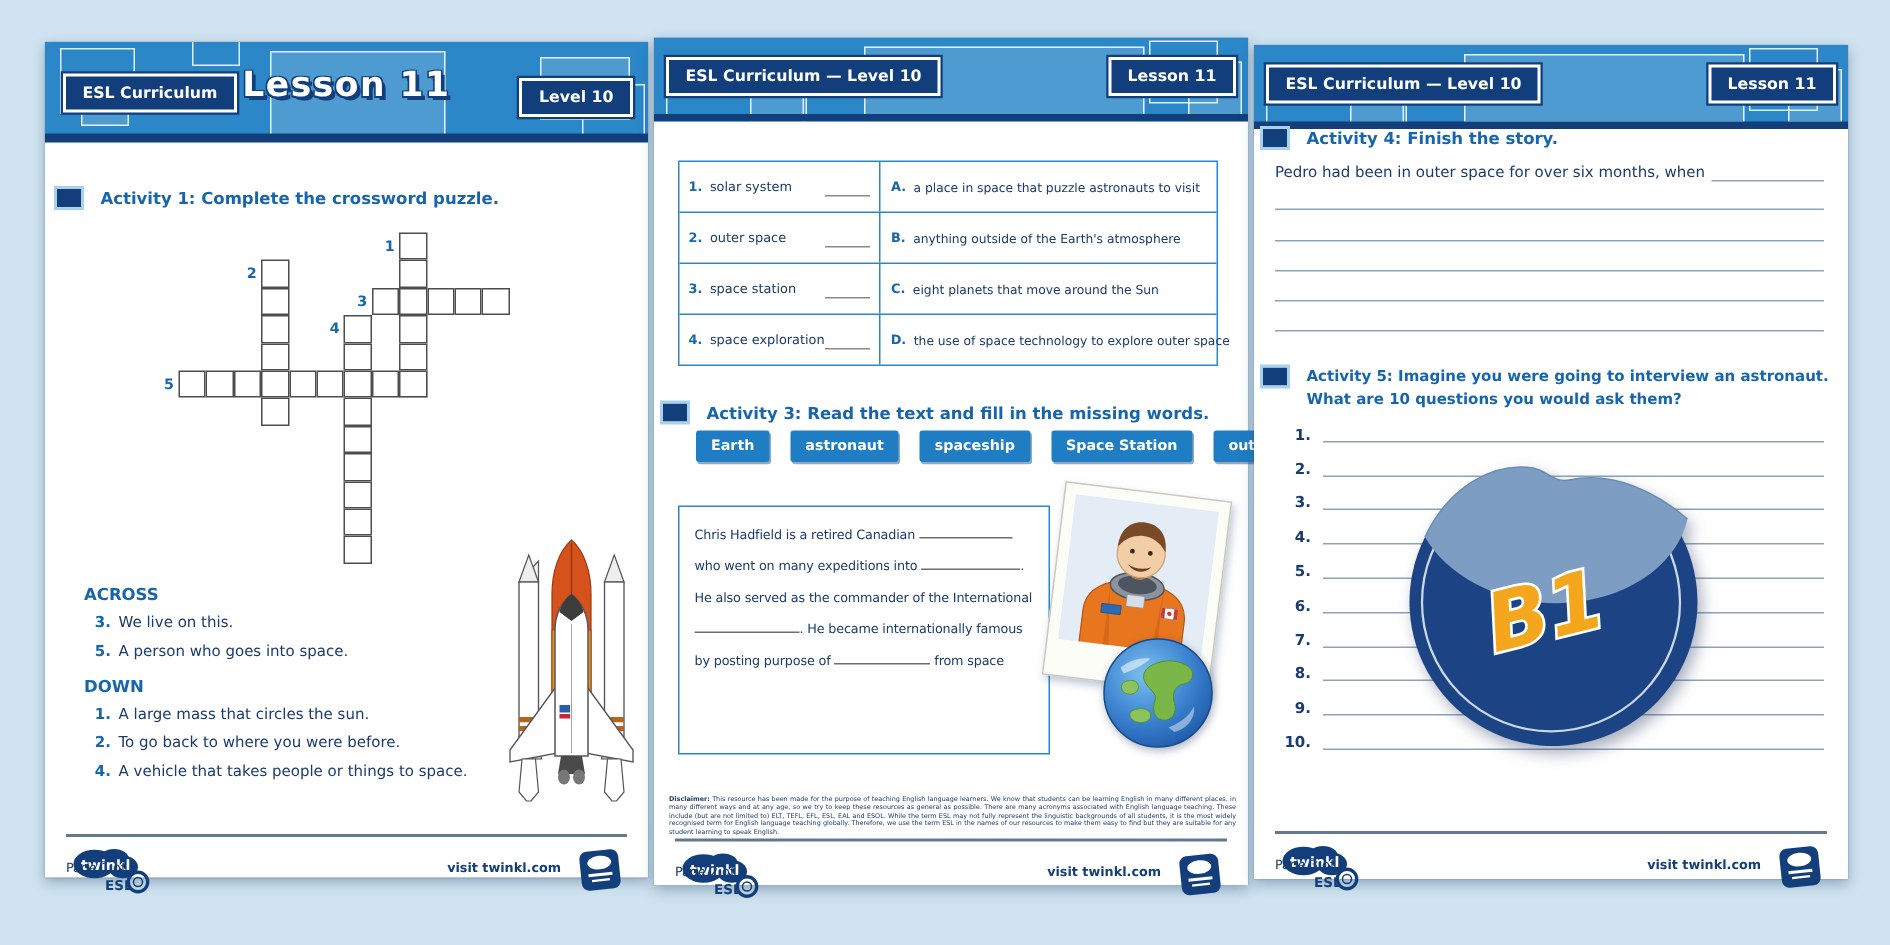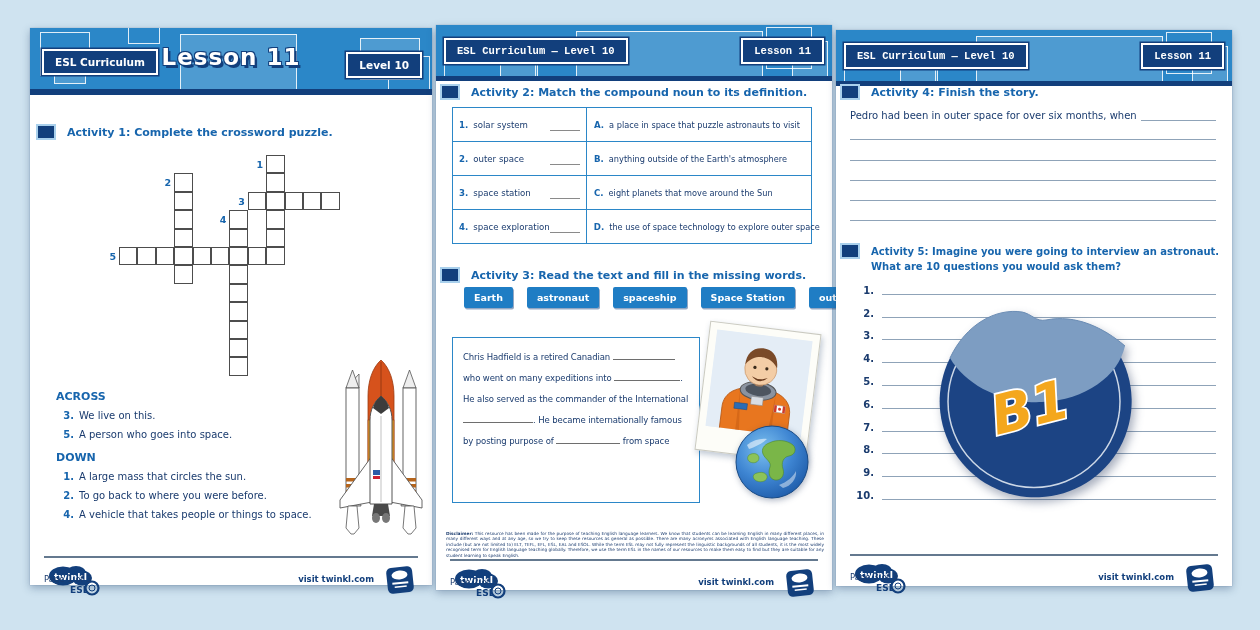--- a/index.html
+++ b/index.html
@@ -6,21 +6,21 @@
   body{width:1260px;height:630px;background:#cfe3f0;font-family:"DejaVu Sans",sans-serif;overflow:hidden;}
   .canvas{position:relative;width:1260px;height:630px;background:#cfe3f0;}
   .page{position:absolute;background:#fff;box-shadow:0 3px 8px rgba(40,70,110,.38),0 0 1px rgba(40,70,110,.4);}
   #page1{left:30px;top:28px;width:402px;height:557px;}
   #page2{left:436px;top:25px;width:396px;height:565px;}
   #page3{left:836px;top:30px;width:396px;height:556px;}
 
   
   .band{position:absolute;left:0;top:0;right:0;background:#2b87c8;overflow:hidden;}
   .band1{height:67px;}
-  .band2{height:56px;font-family:Liberation Mono, monospace;}
+  .band2{height:56px;}
   .band-strip{position:absolute;left:0;right:0;bottom:0;height:5px;background:#123f7c;}
   .deco{position:absolute;border:1px solid rgba(255,255,255,.85);}
   .deco.fill{background:rgba(255,255,255,.17);}
   .badge{position:absolute;background:#123f7c;color:#fff;font-weight:bold;font-size:10.5px;
          padding:5px 11px;border:2px solid #fff;box-shadow:0 0 0 1.5px #123f7c;white-space:nowrap;}
   .lesson-title{position:absolute;left:0;right:0;top:16px;text-align:center;color:#fff;font-weight:bold;
          font-size:23px;letter-spacing:1px;
          text-shadow:-1px -1px 0 #123f7c,1px -1px 0 #123f7c,-1px 1px 0 #123f7c,1px 1px 0 #123f7c,2.5px 2.5px 0 #123f7c;}
 
   
@@ -239,24 +239,20 @@
       <div class="deco fill" style="left:140px;top:6px;width:185px;height:44px;"></div>
       <div class="deco" style="left:8px;top:30px;width:90px;height:30px;"></div>
       <div class="deco fill" style="left:64px;top:36px;width:36px;height:26px;"></div>
       <div class="deco" style="left:330px;top:2px;width:44px;height:40px;"></div>
       <div class="deco fill" style="left:356px;top:16px;width:34px;height:34px;"></div>
       <div class="badge" style="left:8px;top:13px;">ESL Curriculum — Level 10</div>
       <div class="badge" style="right:8px;top:13px;">Lesson 11</div>
       <div class="band-strip"></div>
     </div>
 
-    <div class="act-head" style="left:6px;top:60px;">
-      <span class="act-marker"></span>
-      <span class="act-text">Activity 2: Match the compound noun to its definition.</span>
-    </div>
 
     <div class="match-table" id="match-table">
         <div class="mrow">
           <div class="mleft">
             <span class="mnum">1.</span>
             <span class="mterm">solar system</span>
             <span class="mblank"></span>
           </div>
           <div class="mright">
             <span class="mletter">A.</span>

